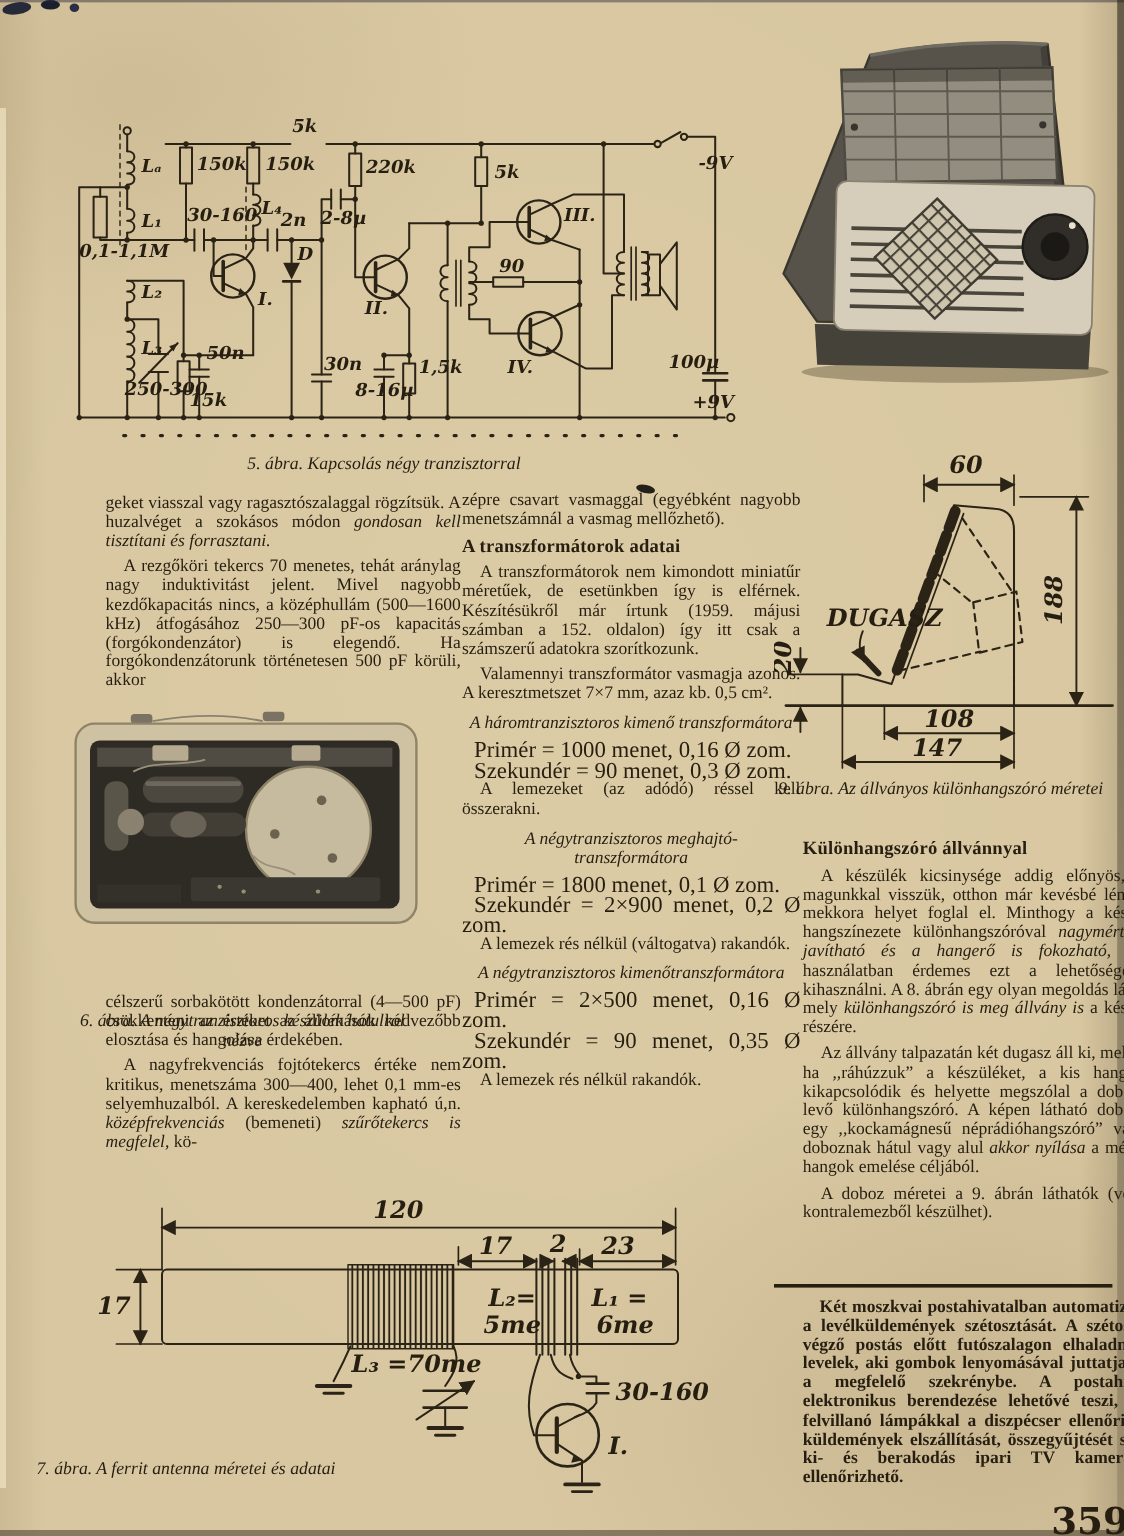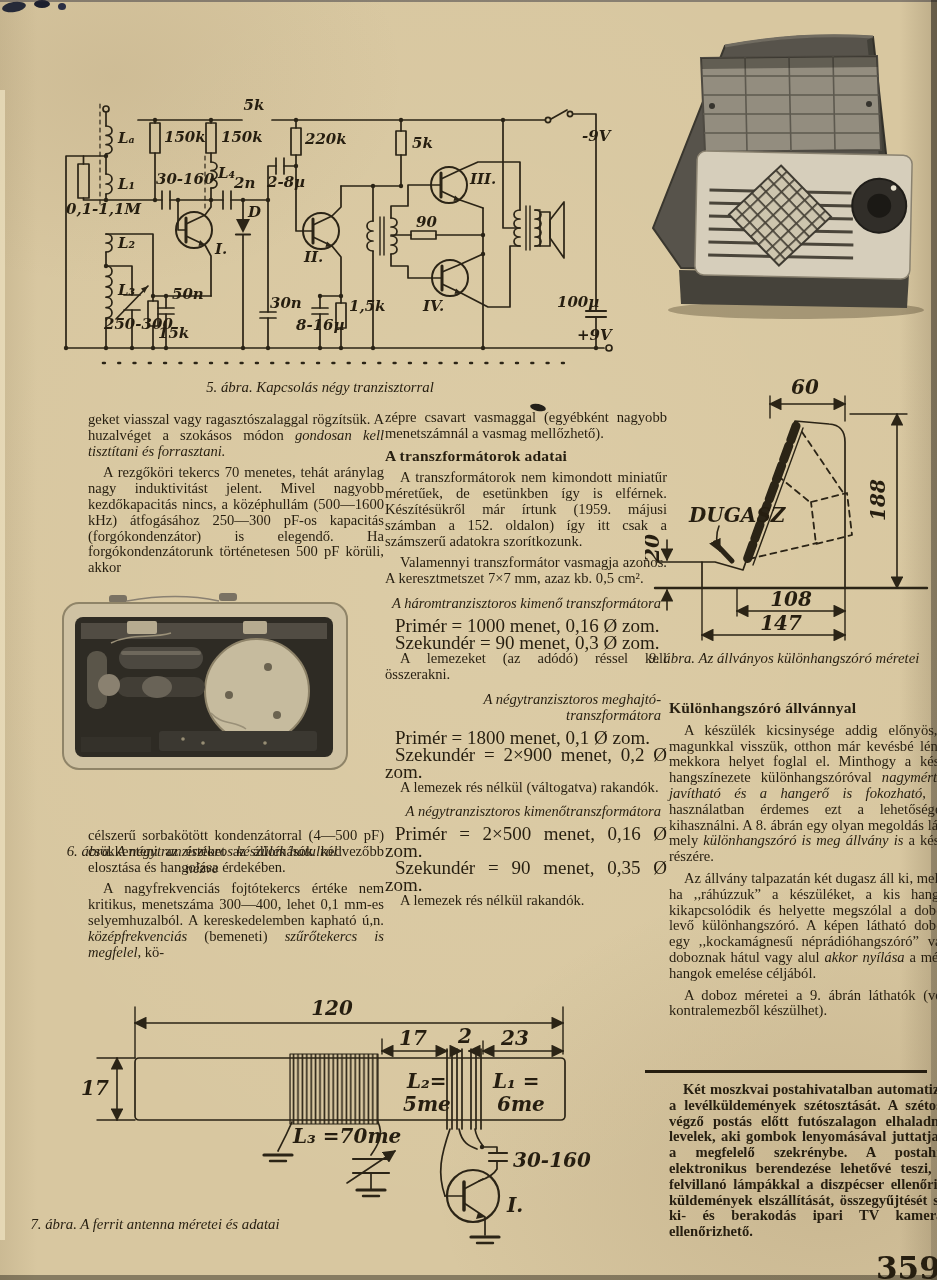--- a/index.html
+++ b/index.html
@@ -10,21 +10,21 @@
       radial-gradient(ellipse 560px 420px at 88% 92%, rgba(110,85,55,.14), transparent 70%),
       radial-gradient(ellipse 700px 900px at 50% 45%, rgba(255,246,220,.10), transparent 75%),
       linear-gradient(90deg, rgba(90,70,40,.10) 0, rgba(0,0,0,0) 4%, rgba(0,0,0,0) 96%, rgba(60,45,25,.18) 100%);
     font-family:"Liberation Serif", serif; color:#261e10;}
   .txt{position:absolute;text-align:justify;font-size:14.6px;line-height:15.8px;color:#261e10;margin-left:36px;}
   .txt p{margin:0 0 6px 0;text-indent:15px;}
   .txt p.noindent{text-indent:0;}
   .txt p.tight{margin-bottom:4px;font-family:Liberation Serif, serif;}
   i{font-style:italic;}
   h3.head{font-size:15.5px;margin:6px 0 7px 0;font-weight:bold;letter-spacing:.2px;}
-  .sub{font-style:italic;text-align:right;margin:8px 6px 6px 6px;font-size:14.6px;line-height:16px;}
+  .sub{font-style:italic;text-align:center;margin:8px 6px 6px 6px;font-size:14.6px;line-height:16px;}
   .spec{font-size:19px;line-height:17px;text-indent:10px;}
   .caption{position:absolute;font-style:italic;text-align:center;font-size:14.8px;line-height:17px;color:#261e10;}
   .rule{position:absolute;background:#261e10;}
   .news{font-weight:bold;}
   .news p{text-indent:14px;margin:0;}
   .pagenum{position:absolute;font-weight:bold;font-size:31px;font-family:"DejaVu Serif",serif;}
   .hw{font:italic 600 15px "DejaVu Serif", serif; fill:#261e10;}
   .hwd{font:italic 600 20px "DejaVu Serif", serif; fill:#261e10;}
   svg{position:absolute;}
   .sch{stroke:#2b2416;fill:none;stroke-width:1.7;stroke-linecap:round;stroke-linejoin:round;}

